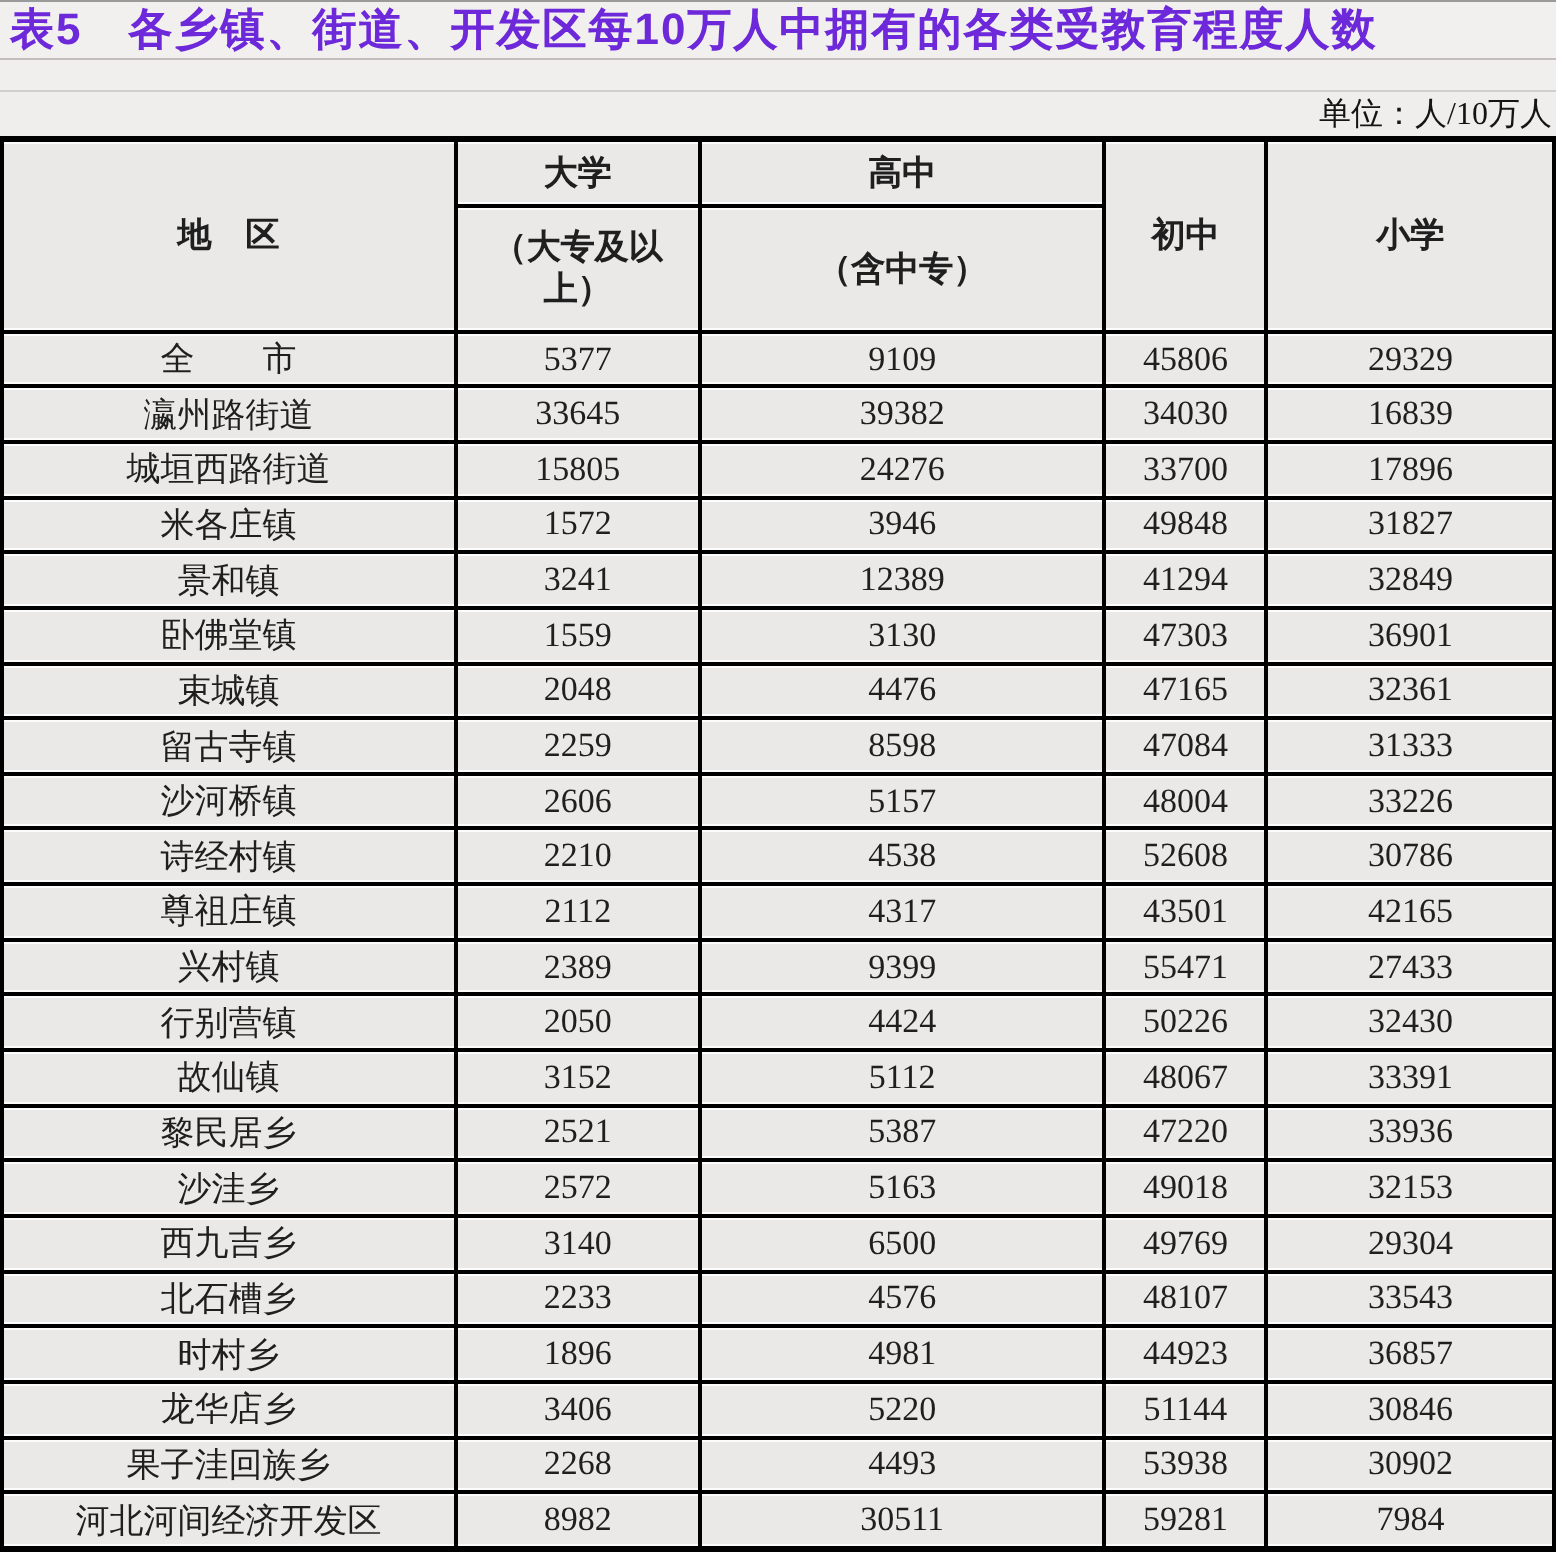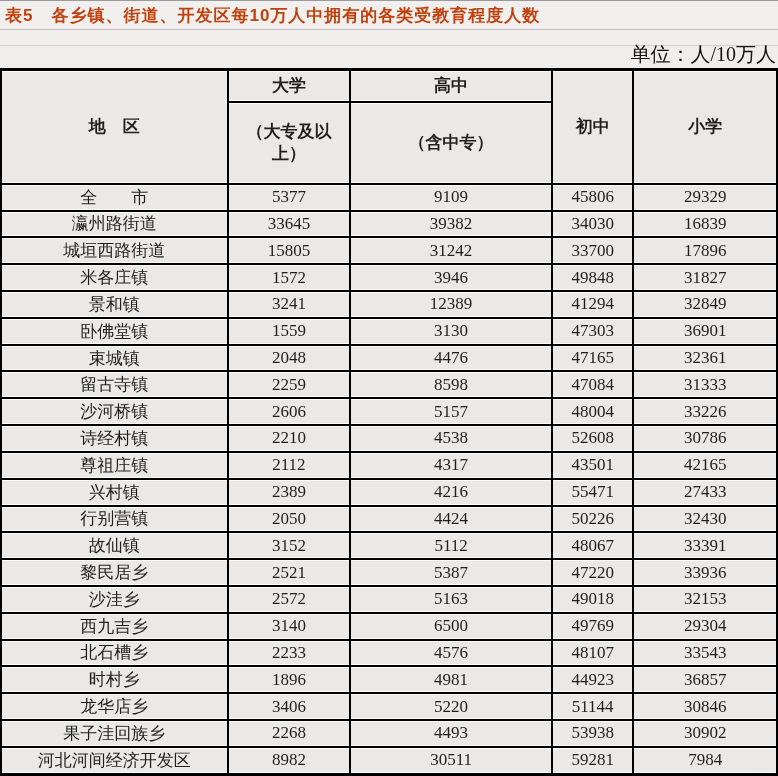--- a/index.html
+++ b/index.html
@@ -15,37 +15,37 @@
     height: 30px; flex: 0 0 30px;
     background: #f1f0ef;
     border-top: 1px solid #9a9a9a;
     border-bottom: 1px solid #c2bcbc;
     display: flex; align-items: center;
     box-sizing: border-box;
   }
   .title {
     font-family: "Liberation Sans", "DejaVu Sans", sans-serif;
     font-weight: bold;
-    font-size: 17px;
-    color: #c2410c;
+    font-size: 22px;
+    color: #6d28d9;
     padding-left: 5px;
     letter-spacing: 1px;
     white-space: nowrap;
   }
   .gapbar {
     height: 16px; flex: 0 0 16px;
     background: #f0efee;
     border-bottom: 1px solid #cfcfcf;
     box-sizing: border-box;
   }
   .unitbar {
     height: 22px; flex: 0 0 22px;
     background: #efeeed;
     display: flex; justify-content: flex-end; align-items: flex-end;
-    font-size: 20px; color: #141414;
+    font-size: 16px; color: #141414;
     padding-right: 2px;
     box-sizing: border-box;
   }
 
   .tablewrap { flex: 1 1 auto; }
   table {
     width: 778px; height: 708px;
     border-collapse: collapse;
     table-layout: fixed;
     background: #eae9e8;
@@ -56,21 +56,21 @@
     border: 2px solid #000;
     text-align: center;
     vertical-align: middle;
     padding: 0;
     overflow: hidden;
     box-shadow: inset 0 1px 0 rgba(255,255,255,0.85), inset 0 -1px 0 rgba(255,255,255,0.85);
   }
   tr.h-top td, tr.h-sub td { font-weight: bold; }
   tr.h-top { height: 30px; }
   tr.h-sub { height: 57px; }
-  td.uni-sub { padding: 16px 12px; line-height: 1.25; }
+  td.uni-sub { padding: 0 12px; line-height: 1.25; }
   td.hs-sub  { line-height: 1.25; }
   table { border-top: 3px solid #000; border-bottom: 3px solid #000; }
 </style>
 </head>
 <body>
 
 <div class="doc">
 
   <div class="titlebar">
     <span class="title">表5　各乡镇、街道、开发区每10万人中拥有的各类受教育程度人数</span>
@@ -117,21 +117,21 @@
     <td>瀛州路街道</td>
     <td>33645</td>
     <td>39382</td>
     <td>34030</td>
     <td>16839</td>
   </tr>
 
   <tr>
     <td>城垣西路街道</td>
     <td>15805</td>
-    <td>31242</td>
+    <td>24276</td>
     <td>33700</td>
     <td>17896</td>
   </tr>
 
   <tr>
     <td>米各庄镇</td>
     <td>1572</td>
     <td>3946</td>
     <td>49848</td>
     <td>31827</td>
@@ -189,21 +189,21 @@
     <td>尊祖庄镇</td>
     <td>2112</td>
     <td>4317</td>
     <td>43501</td>
     <td>42165</td>
   </tr>
 
   <tr>
     <td>兴村镇</td>
     <td>2389</td>
-    <td>4216</td>
+    <td>9399</td>
     <td>55471</td>
     <td>27433</td>
   </tr>
 
   <tr>
     <td>行别营镇</td>
     <td>2050</td>
     <td>4424</td>
     <td>50226</td>
     <td>32430</td>

